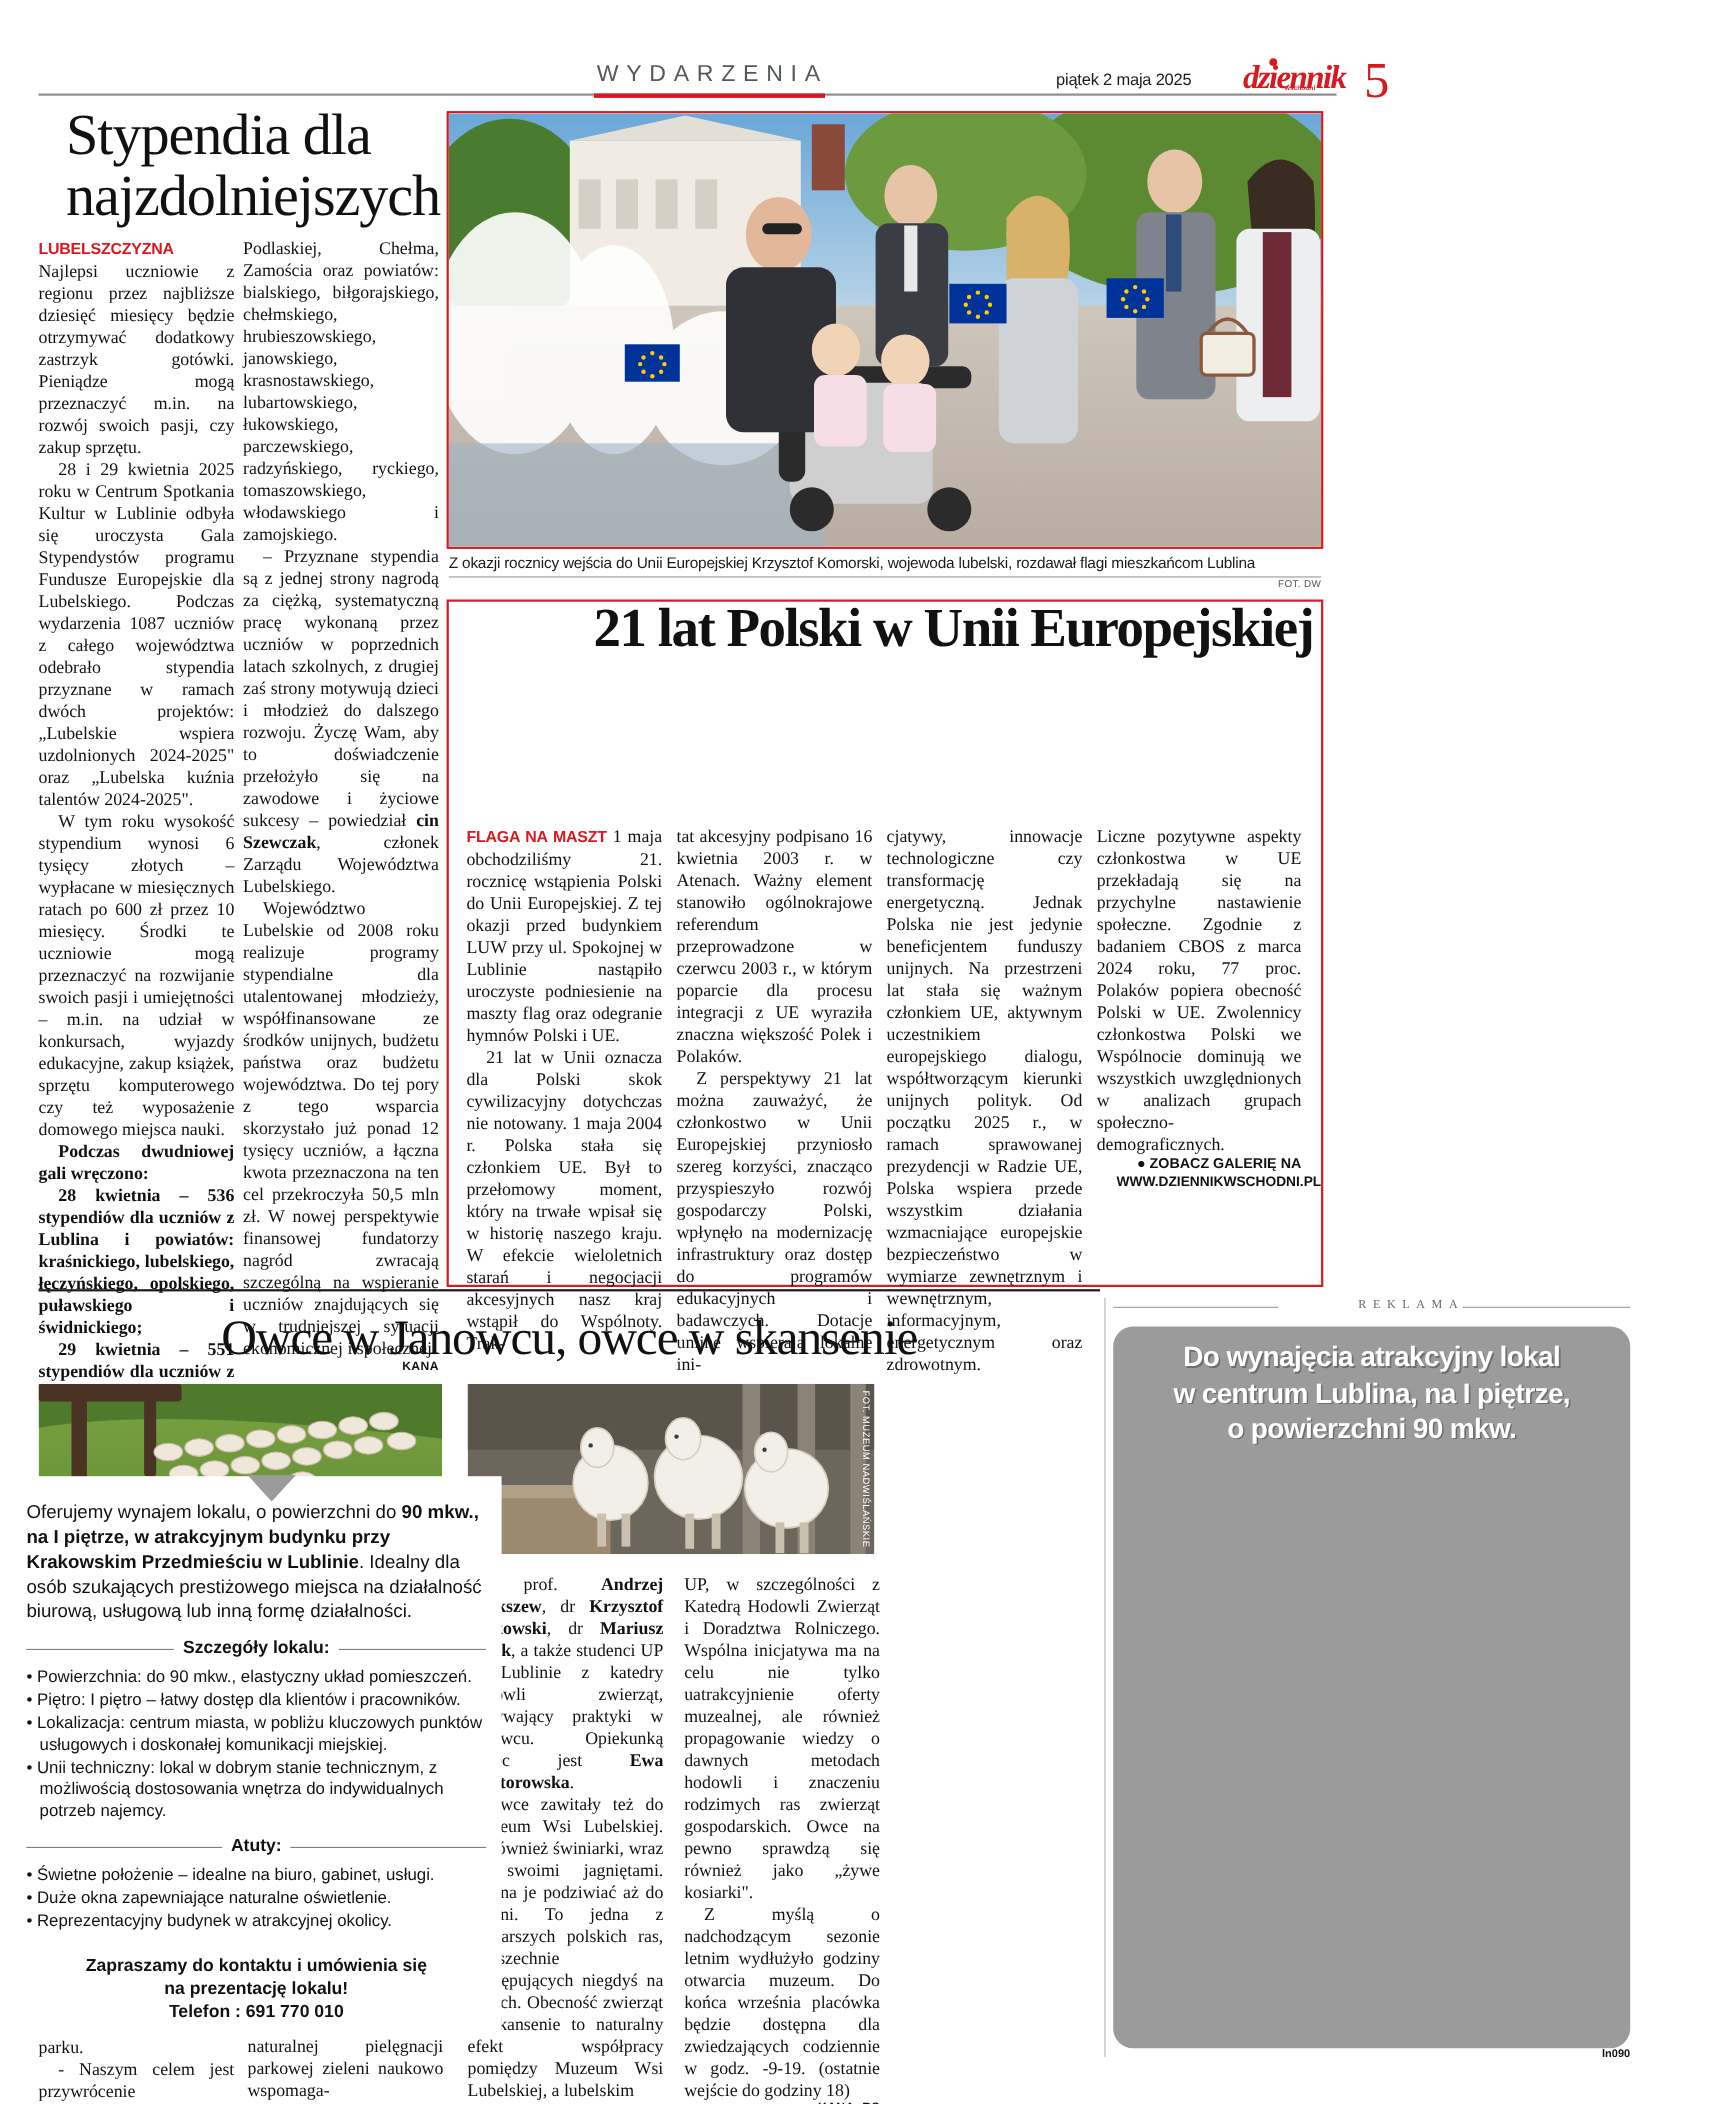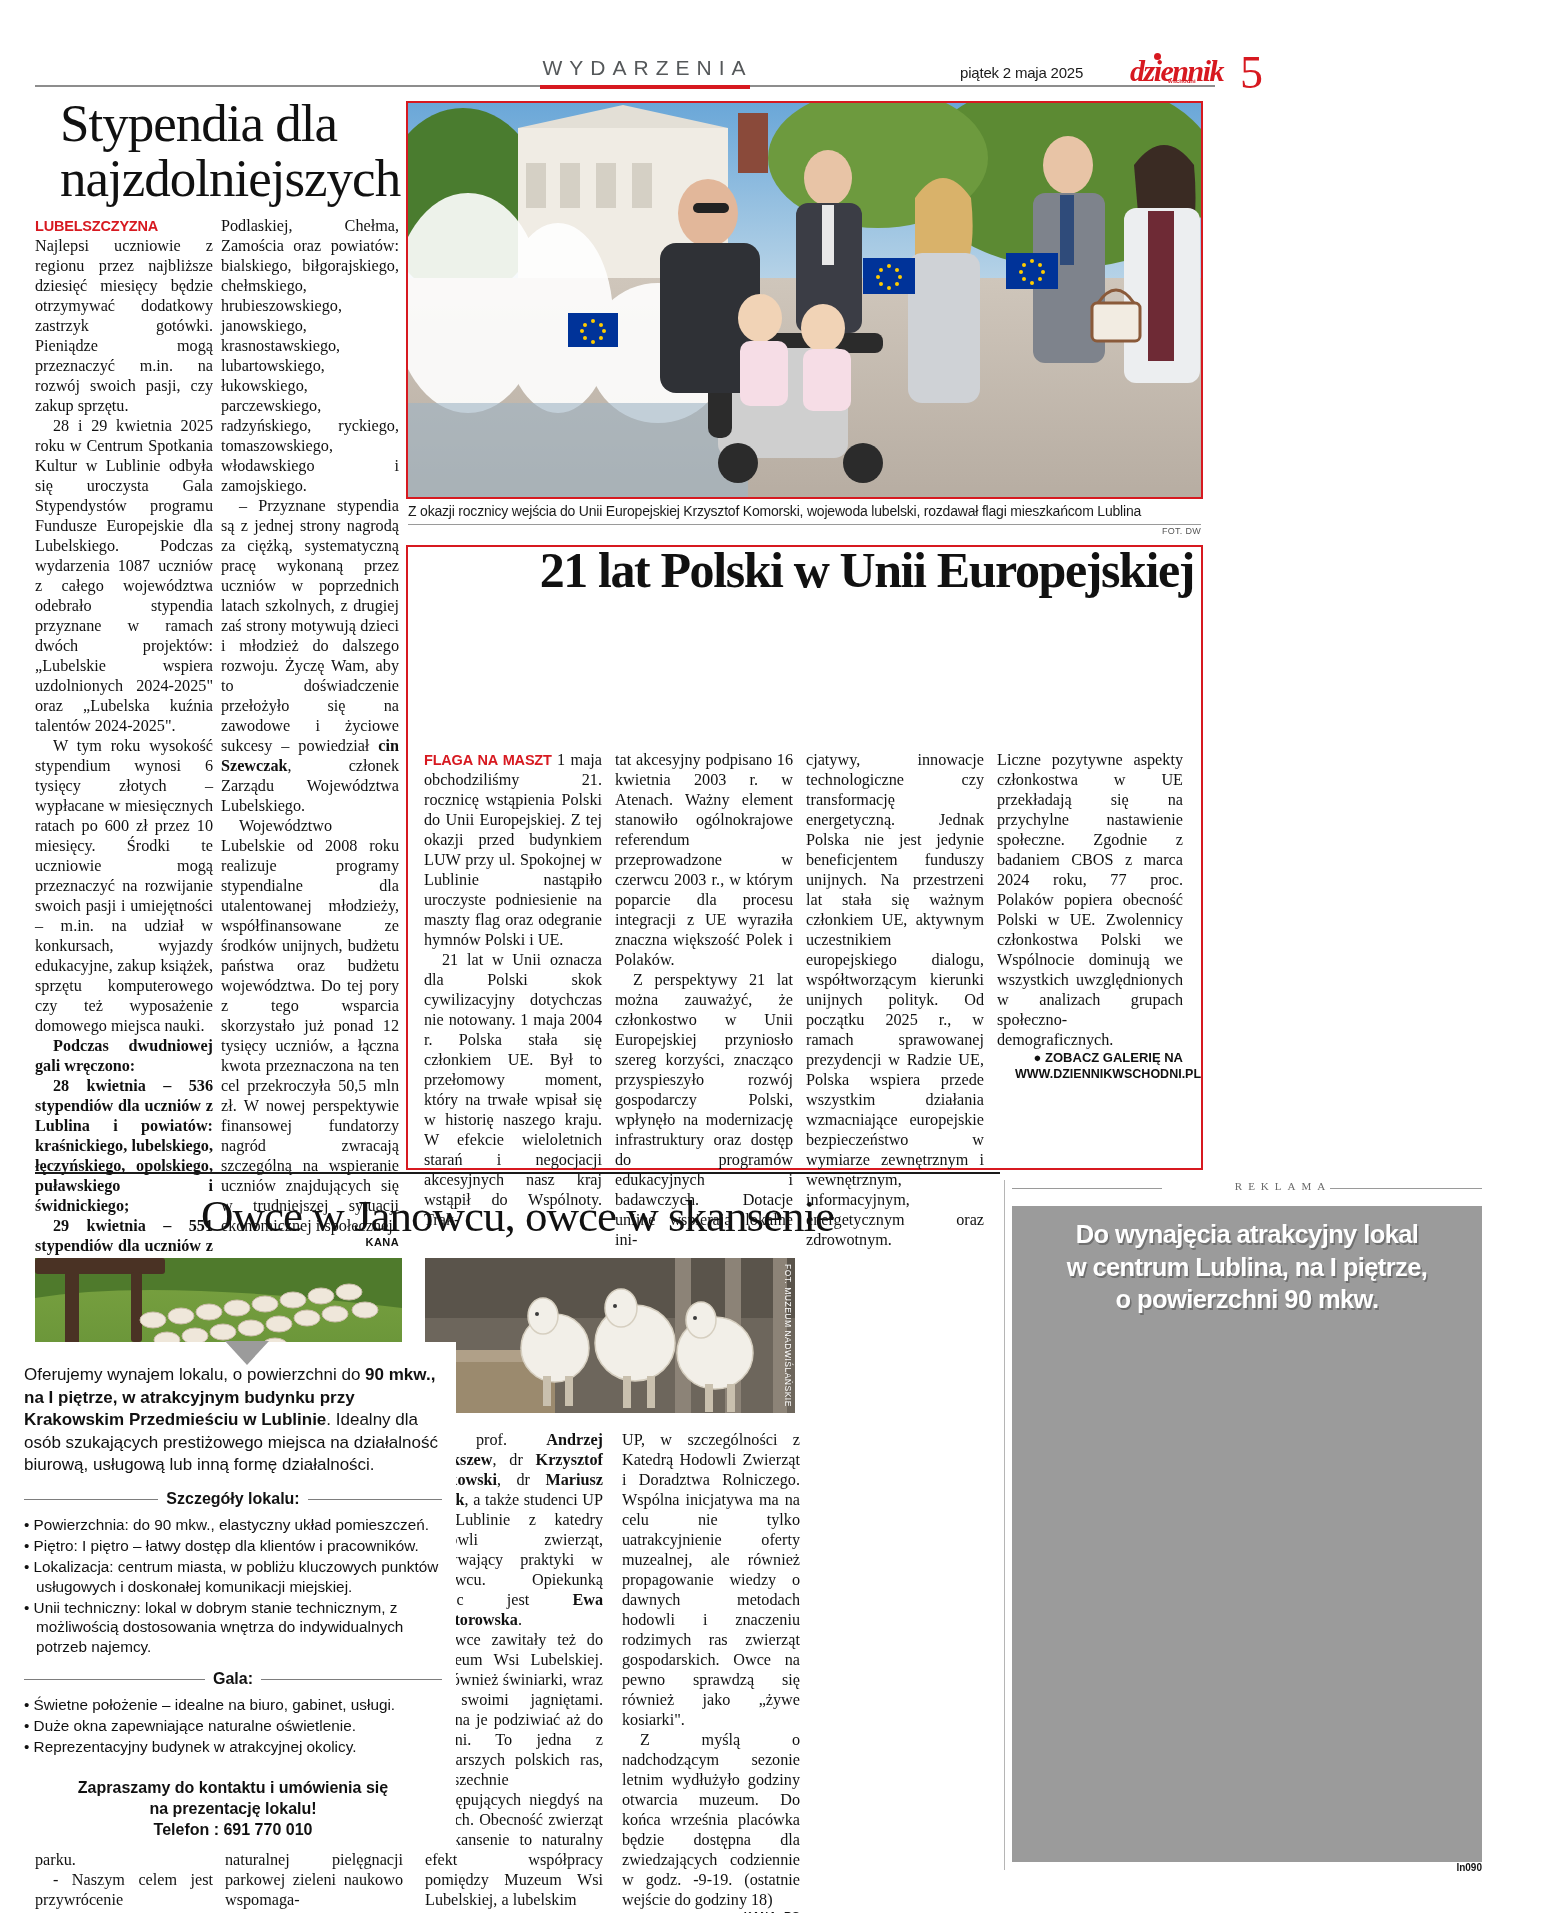--- a/index.html
+++ b/index.html
@@ -58,21 +58,21 @@
   .photo2{position:absolute;left:35px;top:1258px;width:367px;height:155px;overflow:hidden;}
   .photo3{position:absolute;left:425px;top:1258px;width:370px;height:155px;overflow:hidden;position:absolute;}
   .photo3 .vcredit{position:absolute;right:2px;top:6px;writing-mode:vertical-rl;font-family:"Liberation Sans",sans-serif;
       font-size:8.5px;color:#fff;letter-spacing:.5px;}
 
   
   .rek-label{position:absolute;left:1048px;top:1180px;width:470px;text-align:center;
       font-family:Liberation Serif, serif;font-size:11px;letter-spacing:6px;color:#6a6a6a;}
   .rek-rule-l{position:absolute;left:1012px;top:1188px;width:150px;height:1px;background:#9a9a9a;}
   .rek-rule-r{position:absolute;left:1330px;top:1188px;width:152px;height:1px;background:#9a9a9a;}
-  .ad{position:absolute;left:1012px;top:1206px;width:470px;height:656px;background:#9b9b9b;box-sizing:border-box;}
+  .ad{position:absolute;left:1012px;top:1206px;width:470px;height:656px;background:#9b9b9b;box-sizing:border-box;border-radius:18px;}
   .ad-head{position:absolute;left:0;top:12px;width:470px;text-align:center;color:#fff;font-weight:bold;
       font-family:"Liberation Sans",sans-serif;font-size:25.5px;line-height:1.28;letter-spacing:-.6px;
       text-shadow:1.5px 1.5px 0 #6f6f6f;}
   .ad-body{position:absolute;left:10px;top:1346px;width:446px;background:#fff;box-sizing:border-box;padding:22px 14px 14px 14px;}
   .ad-arrow{position:absolute;left:215px;top:-1px;width:0;height:0;border-left:22px solid transparent;
       border-right:22px solid transparent;border-top:24px solid #9b9b9b;}
   .ad-txt{font-family:"Liberation Sans",sans-serif;font-size:17px;line-height:1.33;color:#111;}
   .ad-sep{display:flex;align-items:center;gap:8px;margin:13px 0 7px 0;}
   .ad-sep .ln{flex:1;height:1px;background:#7d7d7d;}
   .ad-sep .tx{font-family:"Liberation Sans",sans-serif;font-weight:bold;font-size:16px;}
@@ -388,21 +388,21 @@
       <span class="tx">Szczegóły lokalu:</span>
       <span class="ln"></span>
     </div>
     <p class="ad-li">• Powierzchnia: do 90 mkw., elastyczny układ pomieszczeń.</p>
     <p class="ad-li">• Piętro: I piętro – łatwy dostęp dla klientów i pracowników.</p>
     <p class="ad-li">• Lokalizacja: centrum miasta, w pobliżu kluczowych punktów usługowych i doskonałej komunikacji miejskiej.</p>
     <p class="ad-li">• Unii techniczny: lokal w dobrym stanie technicznym, z możliwością dostosowania  wnętrza do indywidualnych potrzeb najemcy.</p>
 
     <div class="ad-sep">
       <span class="ln"></span>
-      <span class="tx">Gala:</span>
+      <span class="tx">Atuty:</span>
       <span class="ln"></span>
     </div>
     <p class="ad-li">• Świetne położenie – idealne na biuro, gabinet, usługi.</p>
     <p class="ad-li">• Duże okna zapewniające naturalne oświetlenie.</p>
     <p class="ad-li">• Reprezentacyjny budynek w atrakcyjnej okolicy.</p>
 
     <div class="ad-cta">
       <div>Zapraszamy do kontaktu i umówienia się</div>
       <div>na prezentację lokalu!</div>
       <div>Telefon : 691 770 010</div>

